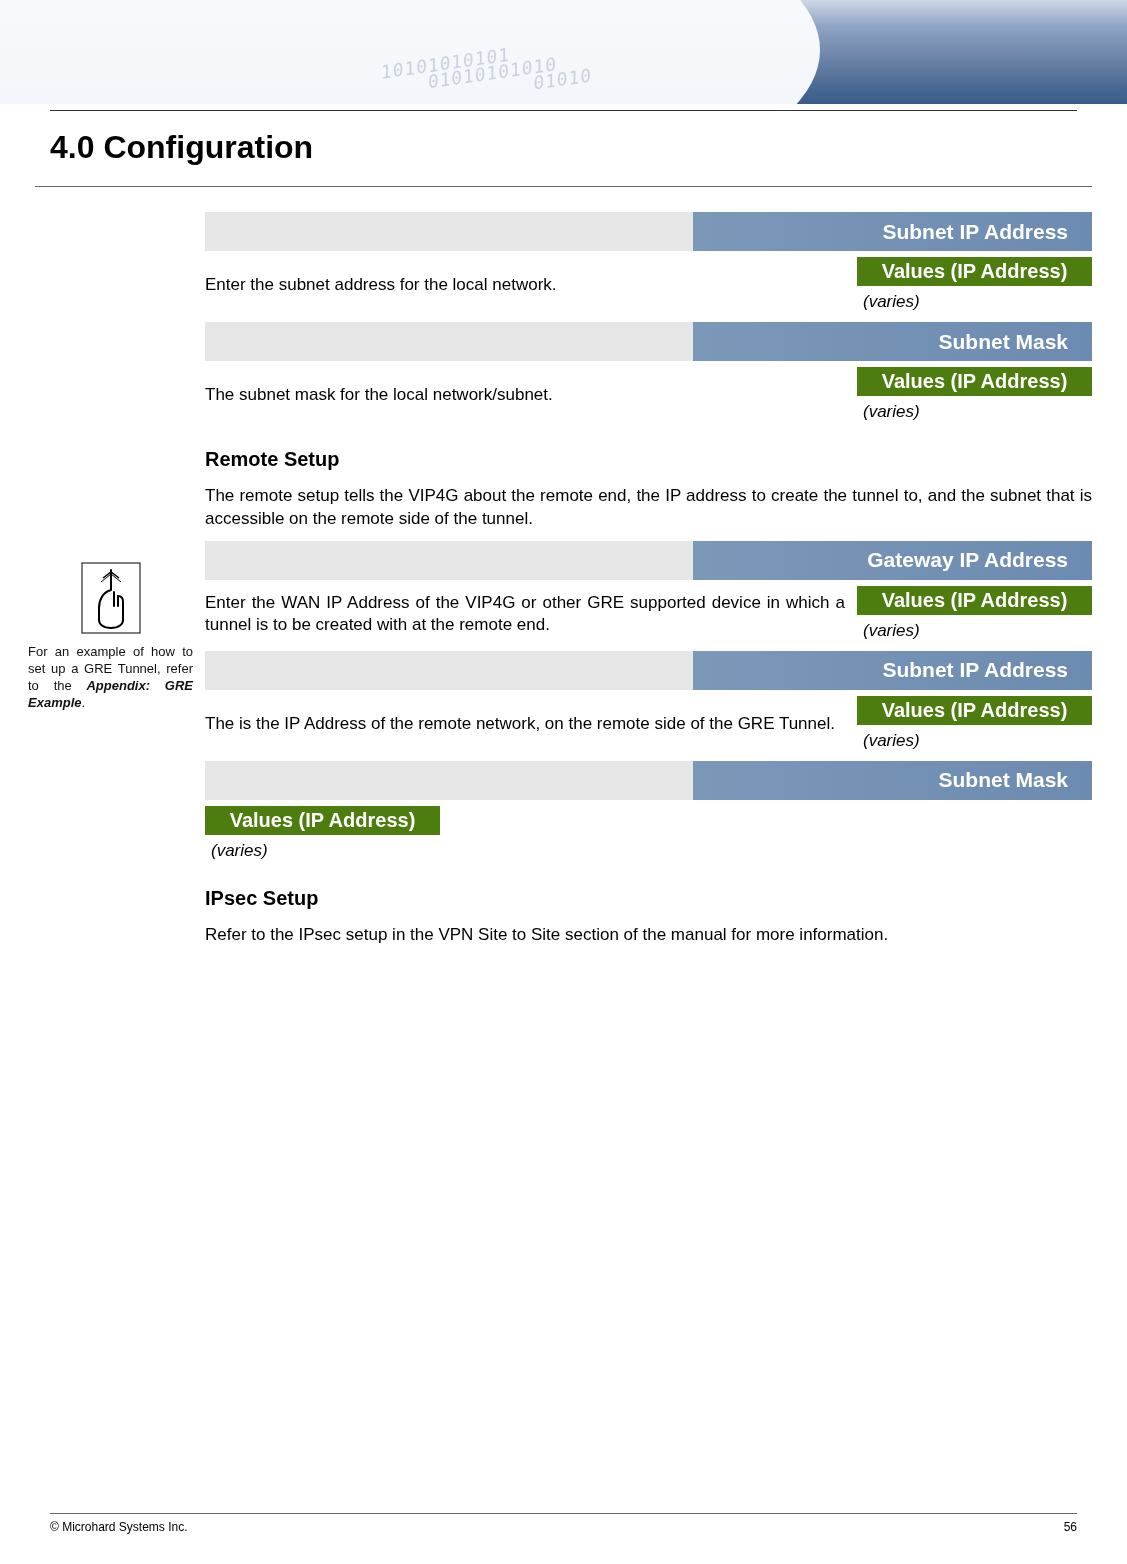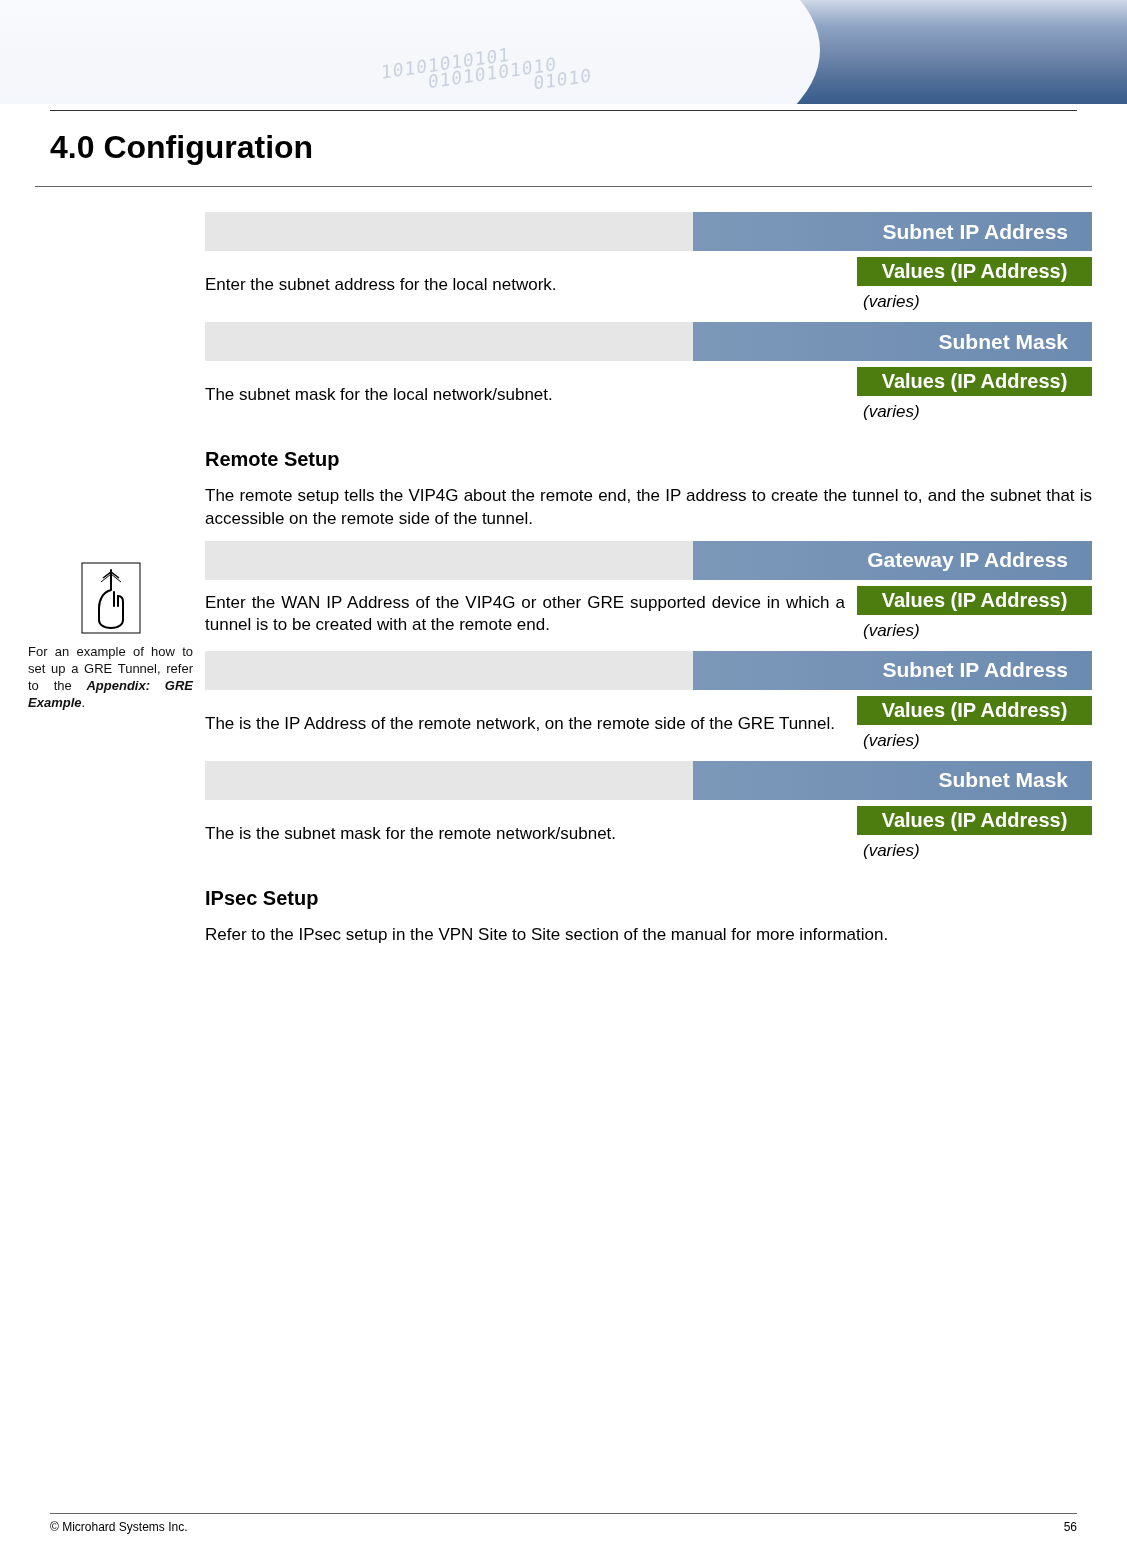--- a/index.html
+++ b/index.html
@@ -259,21 +259,20 @@
         <div class="param-value-col">
           <div class="value-badge">Values (IP Address)</div>
           <div class="value-note">(varies)</div>
         </div>
       </div>
 
       <div class="param-title-bar">
         <span>Subnet Mask</span>
       </div>
       <div class="param-row">
-        <div class="param-desc">The is the subnet mask for the remote network/subnet.</div>
         <div class="param-value-col">
           <div class="value-badge">Values (IP Address)</div>
           <div class="value-note">(varies)</div>
         </div>
       </div>
 
       <div class="subheading">IPsec Setup</div>
       <div class="body-text">Refer to the IPsec setup in the VPN Site to Site section of the manual for more information.</div>
 
     </div>

